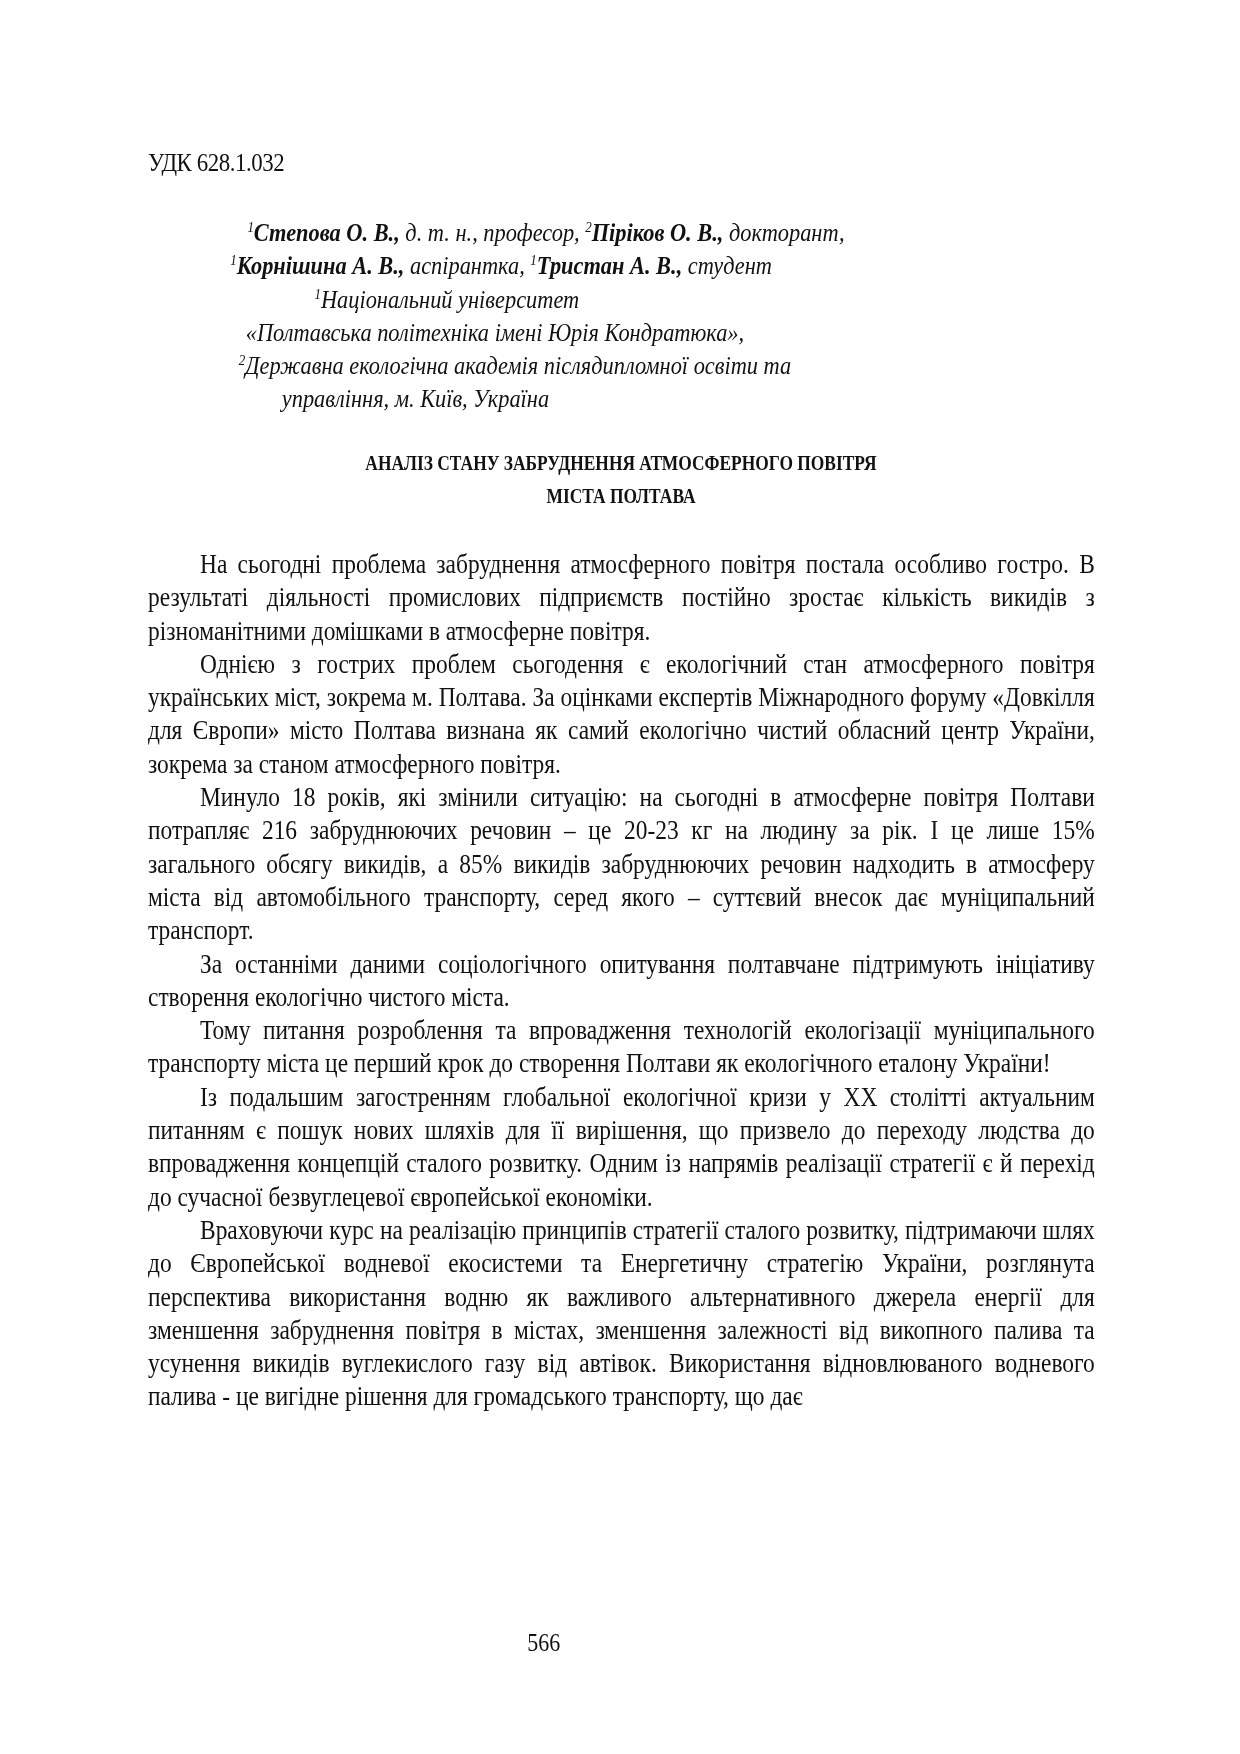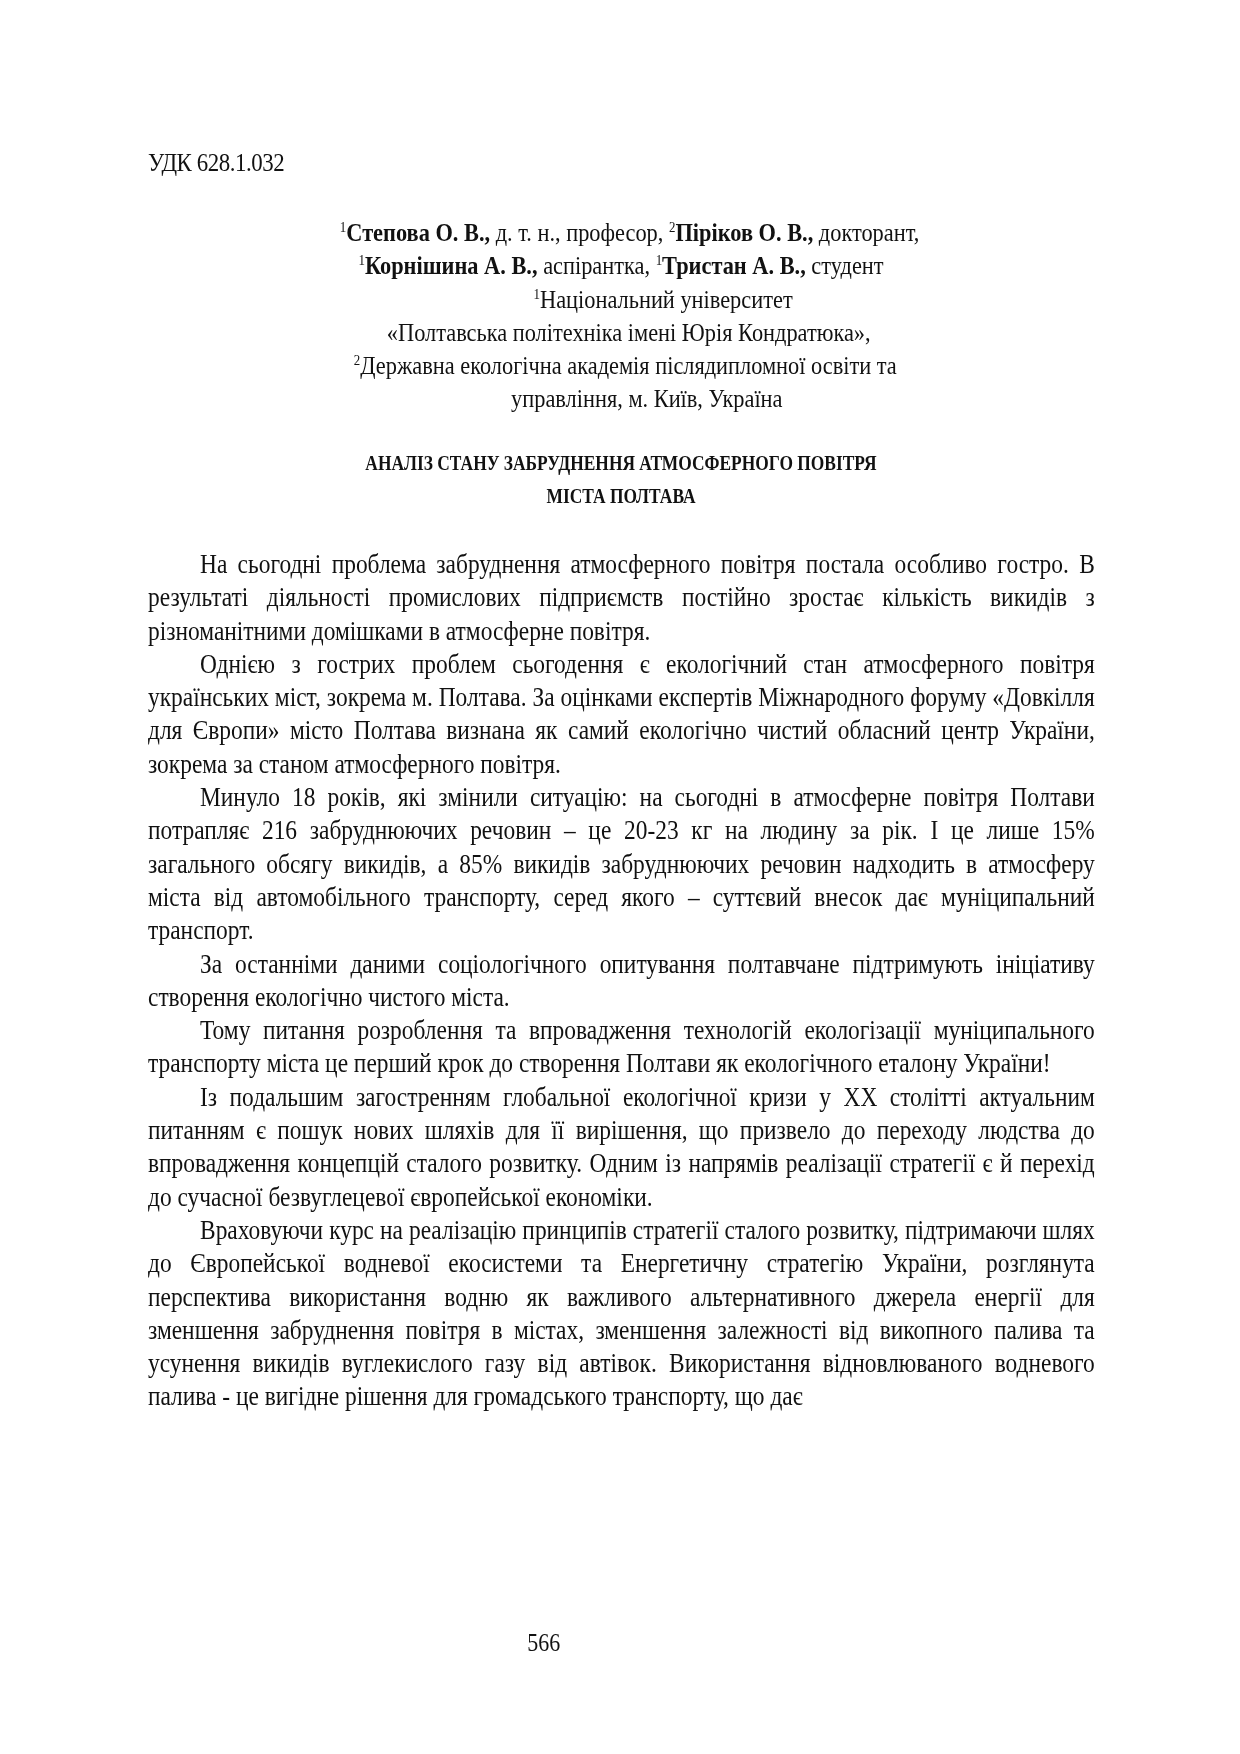--- a/index.html
+++ b/index.html
@@ -7,23 +7,23 @@
     width: 1240px; height: 1754px; position: relative; overflow: hidden;
     font-family: "Liberation Serif", "DejaVu Serif", serif;
     color: #111111;
   }
   .udk {
     position: absolute; left: 148px; top: 148px;
     font-size: 26px; letter-spacing: -0.5px;
     transform: scaleX(0.88); transform-origin: left top;
   }
   .authors {
-    position: absolute; left: 148px; width: 946px; top: 216px;
-    font-size: 26px; line-height: 33.3px; 
-    text-align: center;
+    position: absolute; left: 164px; width: 946px; top: 216px;
+    font-size: 26px; line-height: 33.3px; font-style: italic;
+    text-align: left;
   }
   .authors .line { display: block; white-space: nowrap; transform: scaleX(0.86); }
   .authors b { font-weight: bold; }
   .authors sup { font-size: 15px; vertical-align: 9px; line-height: 0; }
   .l1 { padding-left: 20px; }
   .l3 { padding-left: 98px; }
   .l4 { padding-left: 18px; }
   .l5 { padding-left: 10px; }
   .l6 { padding-left: 60px; }
   .title {

